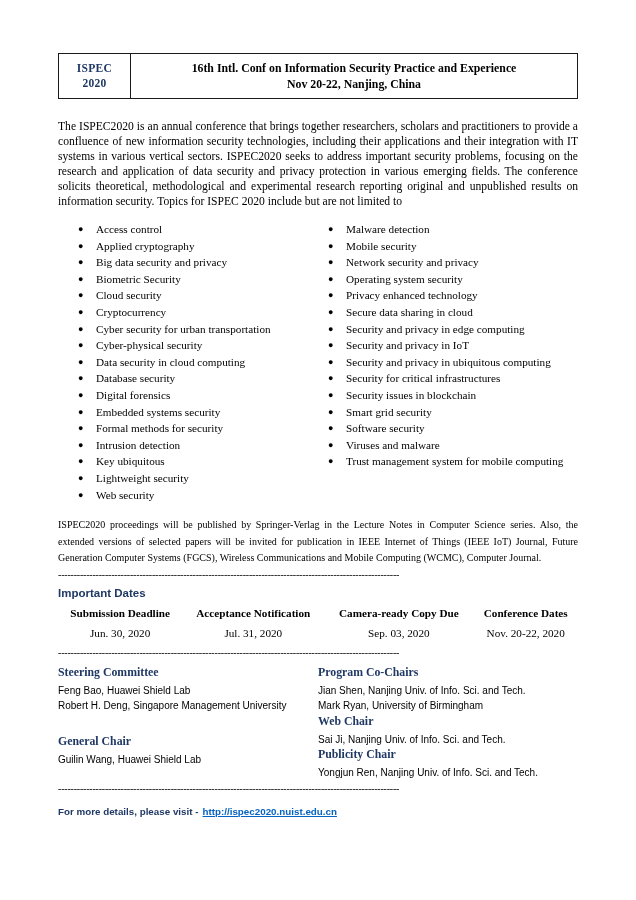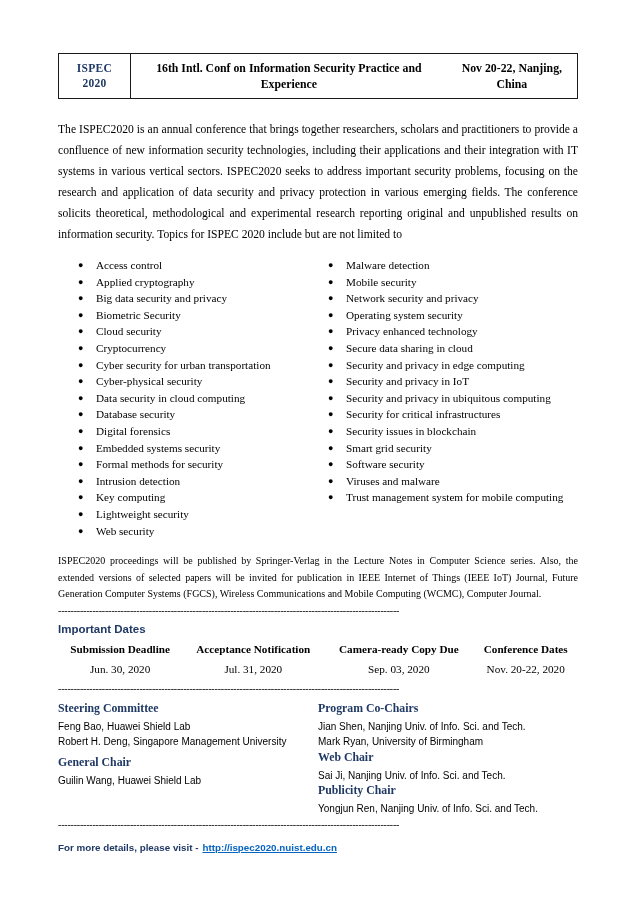--- a/index.html
+++ b/index.html
@@ -46,40 +46,40 @@
     font-family: "Liberation Serif", serif;
     font-weight: bold;
     font-size: 11.5px;
     color: #1F3864;
     line-height: 15px;
     letter-spacing: 0.3px;
   }
   .banner-right {
     flex: 1;
     display: flex;
-    flex-direction: row;
+    flex-direction: column;
     align-items: center;
     justify-content: center;
     text-align: center;
   }
   .banner-right .line1 {
     font-weight: bold;
     font-size: 11.8px;
     line-height: 16px;
   }
   .banner-right .line2 {
     font-weight: bold;
     font-size: 11.8px;
     line-height: 16px;
   }
 
   
   .intro {
     font-size: 11.6px;
-    line-height: 21px;
+    line-height: 15px;
     text-align: justify;
     margin-bottom: 12px;
   }
 
   
   .topics {
     display: flex;
     margin: 0 0 14px 0;
     padding-left: 20px;
   }
@@ -161,21 +161,21 @@
     box-sizing: border-box;
     padding-right: 8px;
   }
   .comm-head {
     font-family: "Liberation Serif", serif;
     font-weight: bold;
     font-size: 11.8px;
     color: #1F3864;
     margin: 0 0 3px 0;
   }
-  .comm-head.spaced { margin-top: 5px; }
+  .comm-head.spaced { margin-top: 20px; }
   .comm-person {
     font-family: "Liberation Sans", sans-serif;
     font-size: 10px;
     line-height: 15.5px;
     color: #000;
   }
 
   .footer {
     margin-top: 4px;
   }
@@ -264,21 +264,21 @@
       <div class="topic">
           <span class="bullet">●</span>
           <span class="topic-text">Formal methods for security</span>
         </div>
       <div class="topic">
           <span class="bullet">●</span>
           <span class="topic-text">Intrusion detection</span>
         </div>
       <div class="topic">
           <span class="bullet">●</span>
-          <span class="topic-text">Key computing</span>
+          <span class="topic-text">Key ubiquitous</span>
         </div>
       <div class="topic">
           <span class="bullet">●</span>
           <span class="topic-text">Lightweight security</span>
         </div>
       <div class="topic">
           <span class="bullet">●</span>
           <span class="topic-text">Web security</span>
         </div>
     </div>

